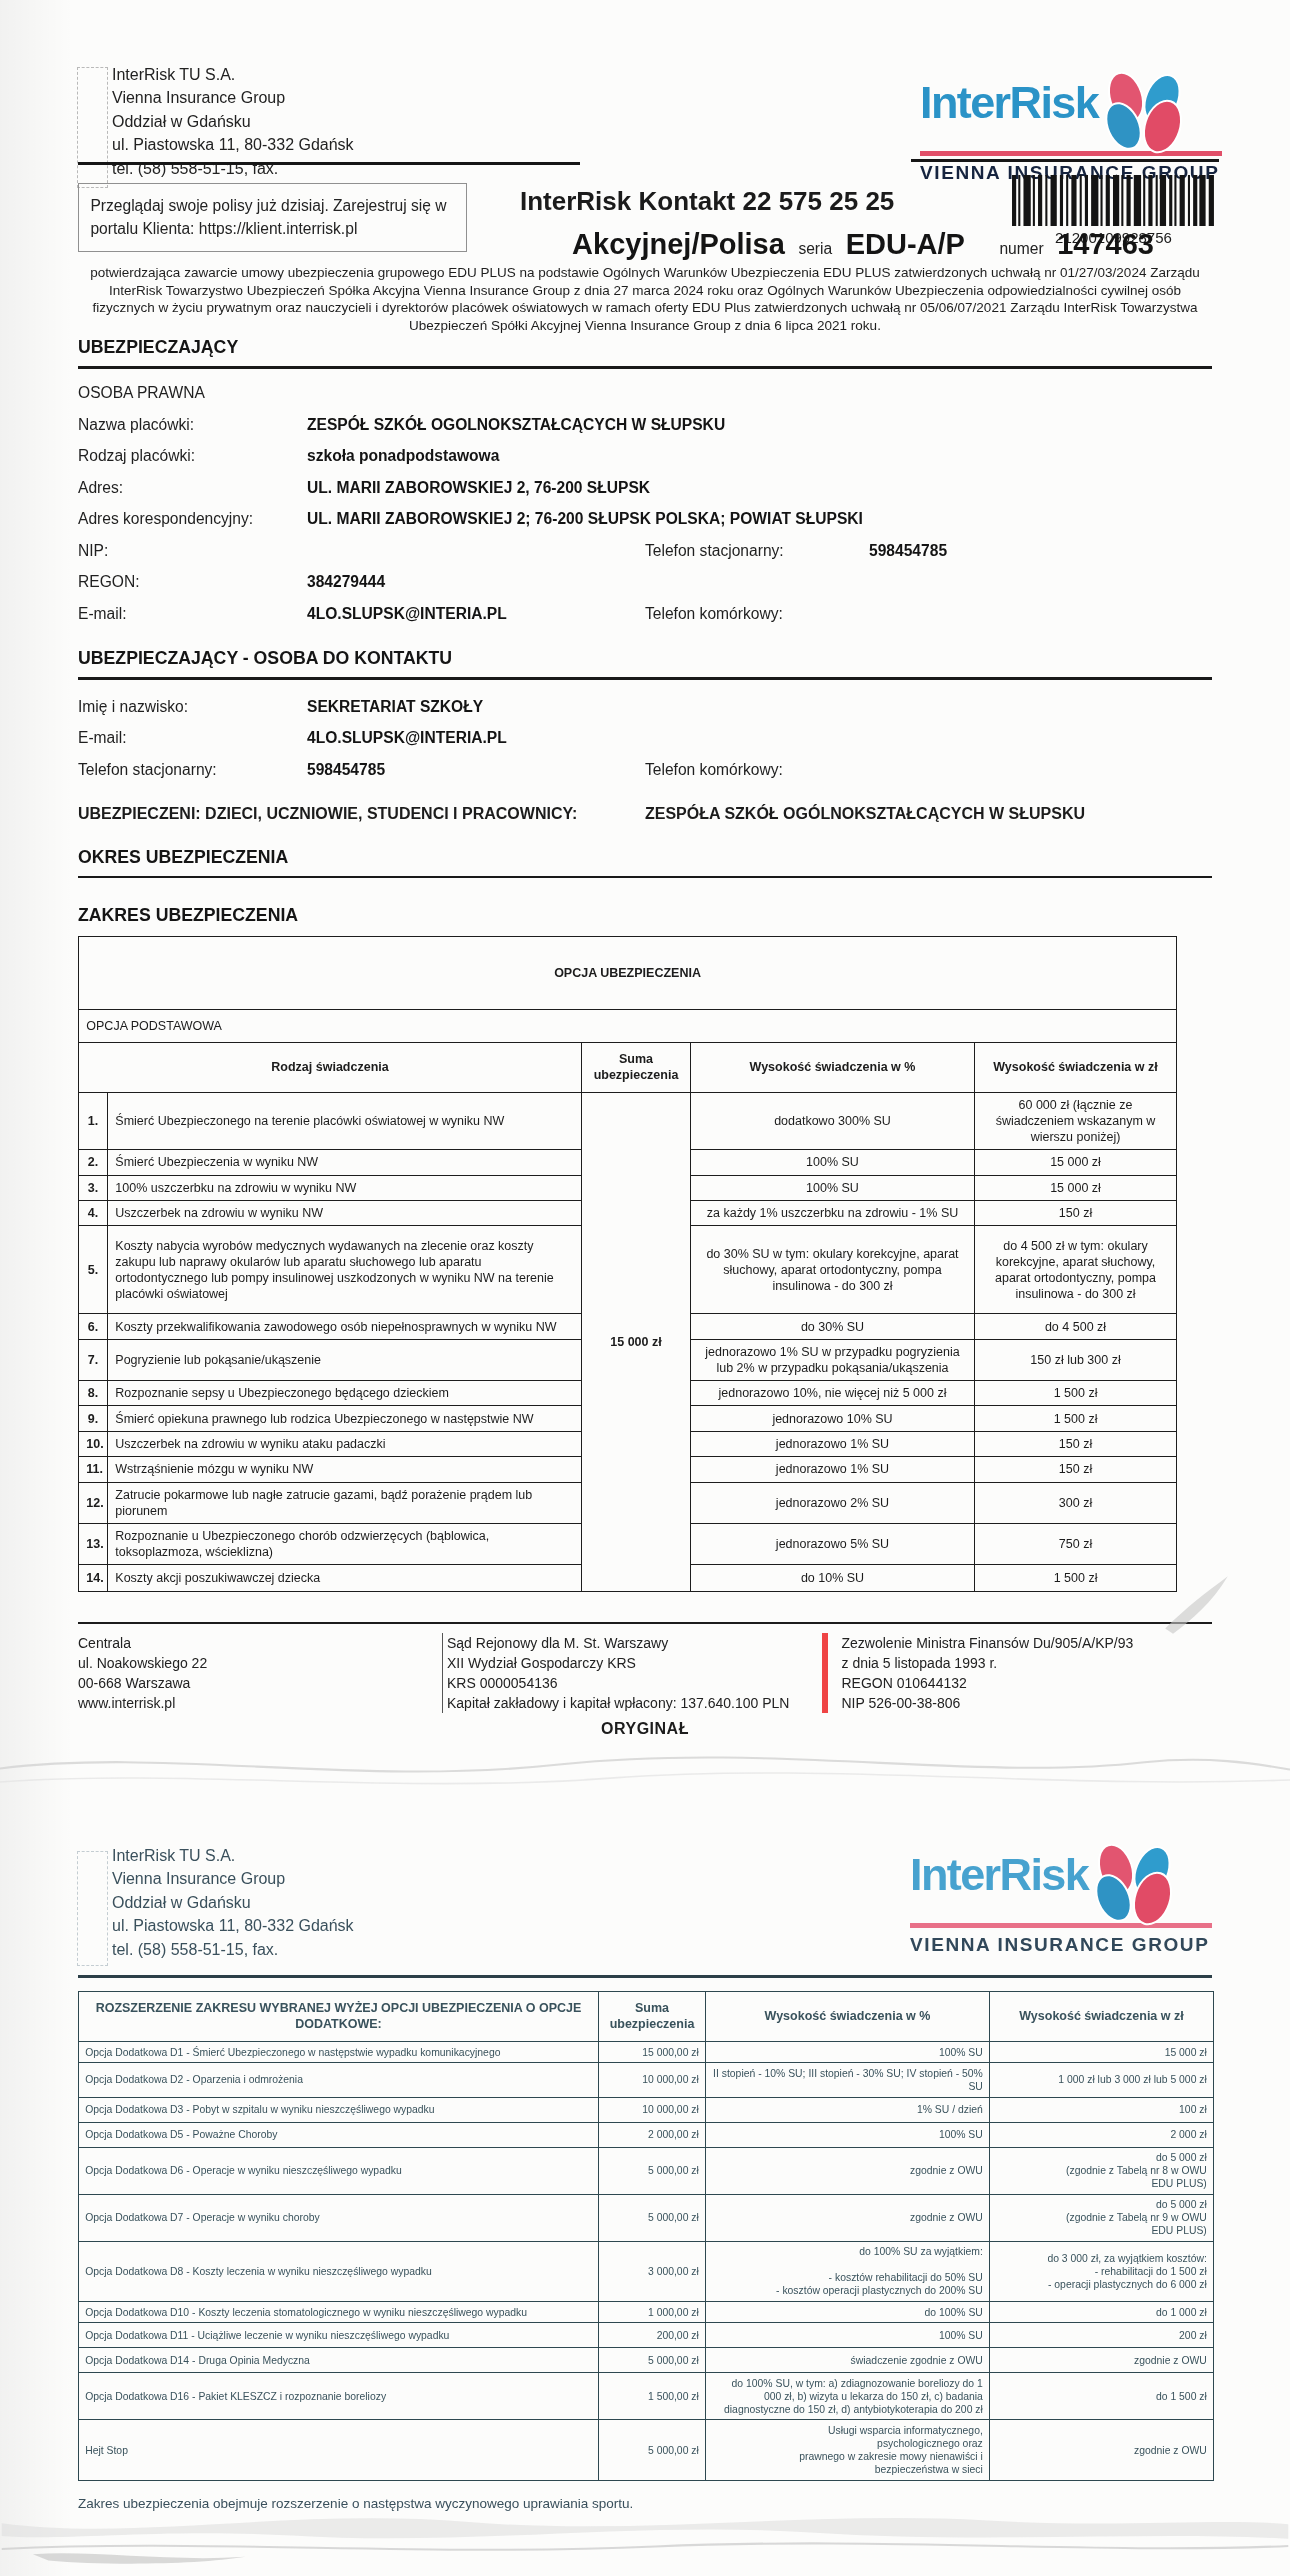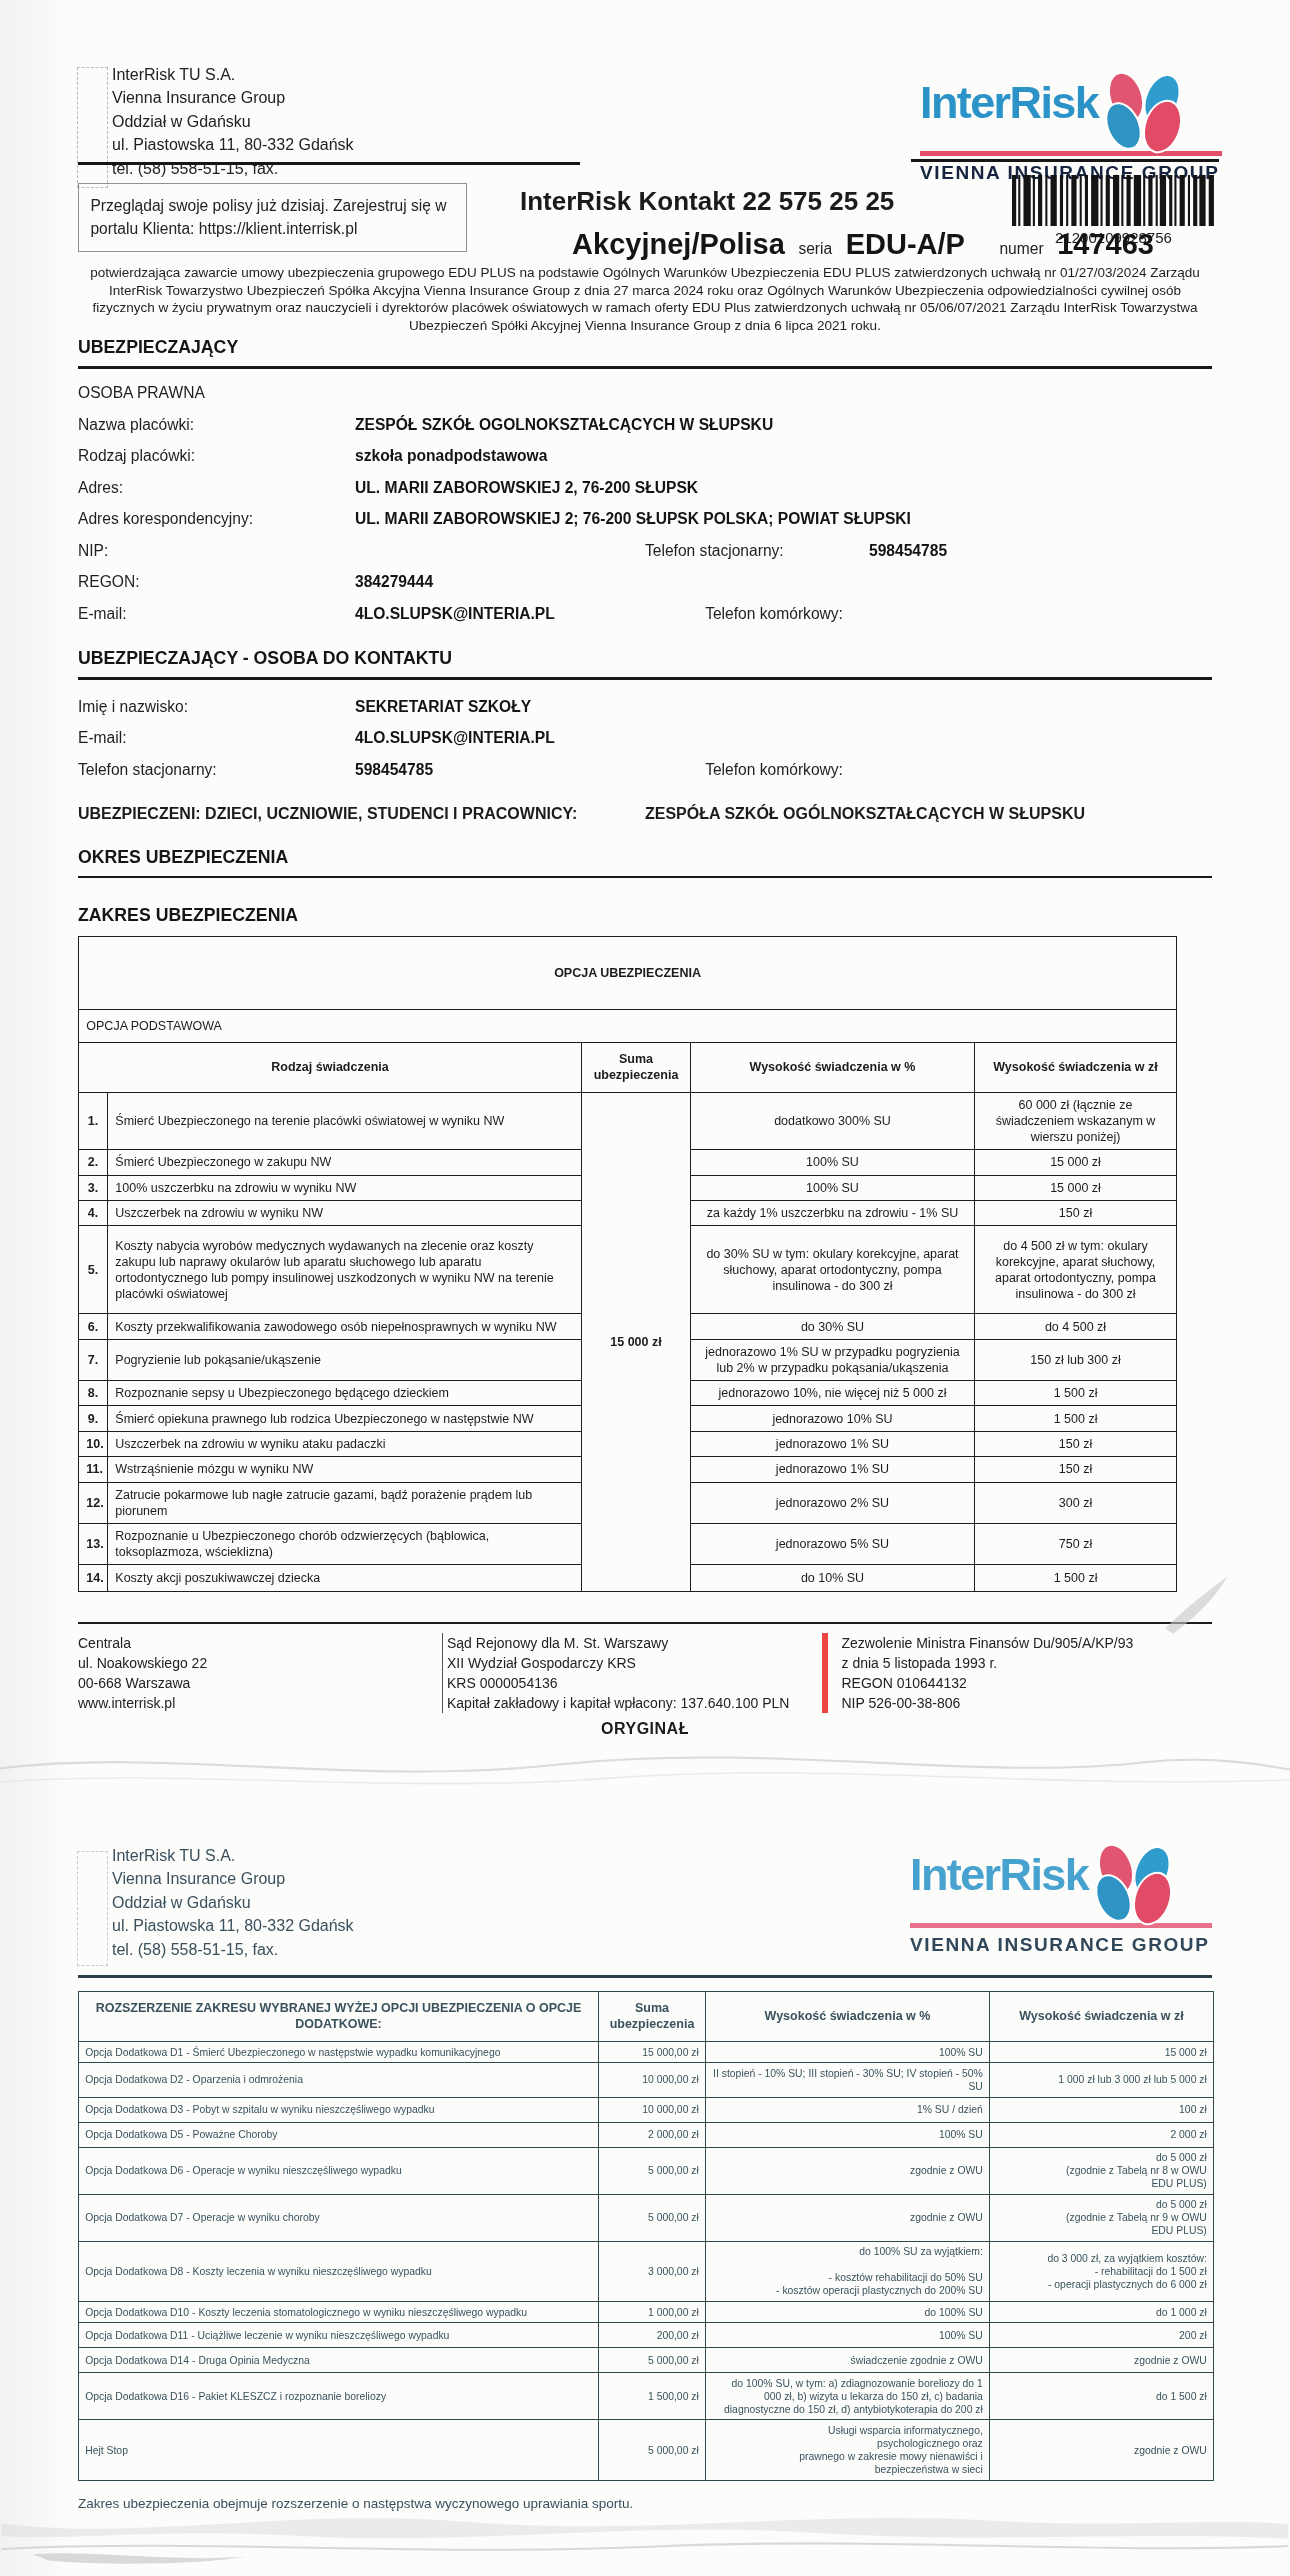--- a/index.html
+++ b/index.html
@@ -40,21 +40,21 @@
   .title-row{display:flex;align-items:baseline;justify-content:center;gap:13.5px;padding-left:218px;}
   .title-big{font-size:29px;font-weight:800;color:#141414;}
   .title-small{font-size:15.6px;color:#222;}
   .intro{font-size:13.5px;line-height:17.7px;text-align:center;color:#1e1e1e;}
 
   
   .p1flow{position:absolute;top:337px;left:78px;width:1134px;}
   .sec-title{font-size:17.7px;font-weight:800;color:#151515;}
   .hr5{height:2.6px;background:#191919;margin-top:8.3px;}
   .subhead{font-size:15.6px;margin-top:15.6px;color:#1f1f1f;}
-  .frow{display:flex;margin-top:13.5px;align-items:baseline;gap:48px;}
+  .frow{display:flex;margin-top:13.5px;align-items:baseline;}
   .flabel{width:229px;font-size:15.6px;color:#1f1f1f;flex:none;}
   .fvalue{font-size:15.6px;font-weight:800;color:#141414;}
   .fright{margin-left:auto;display:flex;width:567px;align-items:baseline;}
   .flabel2{width:224px;font-size:15.6px;color:#1f1f1f;flex:none;}
   .insured-row{display:flex;margin-top:26px;align-items:baseline;}
   .insured-l{width:567px;font-size:16px;font-weight:800;flex:none;}
   .insured-v{font-size:16px;font-weight:800;}
   .okres-row{display:flex;margin-top:14.6px;align-items:baseline;font-size:15.6px;}
   .okres-row .lab{margin-right:17.7px;}
   .okres-row .val{font-weight:800;margin-right:31px;}
@@ -278,21 +278,21 @@
       </tr>
       <tr style="height:54px;">
         <td class="cnum">1.</td>
         <td class="clabel">Śmierć Ubezpieczonego na terenie placówki oświatowej w wyniku NW</td>
         <td class="csuma" rowspan="14">15 000 zł</td>
         <td class="ccenter">dodatkowo 300% SU</td>
         <td class="ccenter">60 000 zł (łącznie ze świadczeniem wskazanym w wierszu poniżej)</td>
       </tr>
       <tr style="height:24px;">
         <td class="cnum">2.</td>
-        <td class="clabel">Śmierć Ubezpieczonego w zakupu NW</td>
+        <td class="clabel">Śmierć Ubezpieczenia w wyniku NW</td>
         <td class="ccenter">100% SU</td>
         <td class="ccenter">15 000 zł</td>
       </tr>
       <tr style="height:24px;">
         <td class="cnum">3.</td>
         <td class="clabel">100% uszczerbku na zdrowiu w wyniku NW</td>
         <td class="ccenter">100% SU</td>
         <td class="ccenter">15 000 zł</td>
       </tr>
       <tr style="height:24px;">

